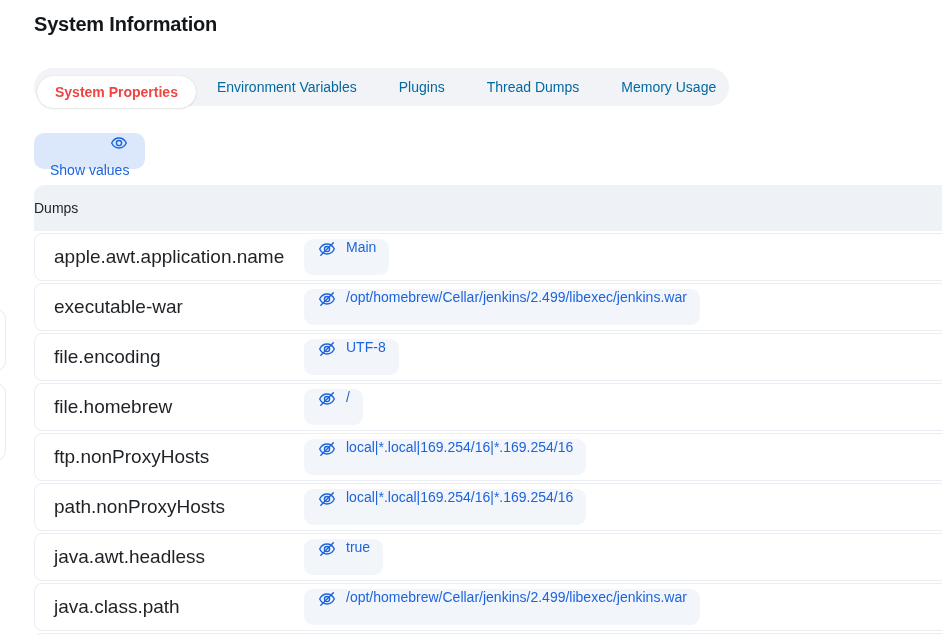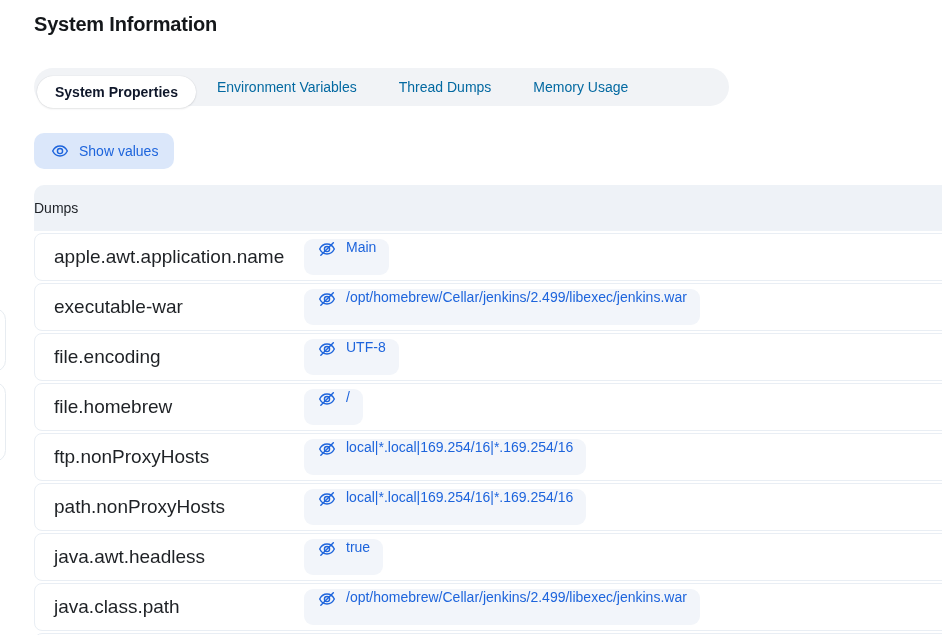--- a/index.html
+++ b/index.html
@@ -39,43 +39,44 @@
     align-items: center;
     padding: 0 21px;
     font-size: 14px;
     color: #0369a1;
     border-radius: 999px;
     cursor: pointer;
     white-space: nowrap;
   }
   .tab.active {
     background: #ffffff;
-    color: #0f172a;
+    color: #ef4444;
     font-weight: 600;
     padding: 0 18px;
     box-shadow: 0 1px 2px rgba(20,25,40,0.10), 0 0 1px rgba(20,25,40,0.18);
     margin-top: 9px;
   }
 
   
   .show-values {
     margin-top: 27px;
     height: 36px;
     display: inline-flex;
-    align-items: center;
+    align-items: flex-end;
     gap: 9px;
     padding: 0 16px;
     background: #dbe7fa;
     border: none;
     border-radius: 10px;
     color: #1d64dc;
     font-size: 14px;
     font-weight: 500;
     font-family: inherit;
     cursor: pointer;
+    flex-direction: column;
   }
 
   
   .table { margin-top: 16px; width: 960px; }
   .thead {
     height: 46px;
     background: #eef2f7;
     border-radius: 10px 10px 0 0;
     display: flex;
     align-items: center;
@@ -130,20 +131,21 @@
 <div class="edge-card edge-card-1"></div>
 <div class="edge-card edge-card-2"></div>
 
 <div class="content">
 
   <h1 class="page-title">System Information</h1>
 
   <div class="tabbar">
     <div class="tab active">System Properties</div>
     <div class="tab">Environment Variables</div>
+    <div class="tab">Plugins</div>
     <div class="tab">Thread Dumps</div>
     <div class="tab">Memory Usage</div>
   </div>
 
   <div>
     <button class="show-values">
       <span class="icon">
         <svg width="20" height="20" viewBox="0 0 24 24" fill="none" stroke="#1d64dc" stroke-width="1.7" stroke-linecap="round" stroke-linejoin="round">
           <path d="M3.2 12C5.3 7.9 8.4 6 12 6s6.7 1.9 8.8 6c-2.1 4.1-5.2 6-8.8 6s-6.7-1.9-8.8-6Z"></path>
           <circle cx="12" cy="12" r="3.1"></circle>

